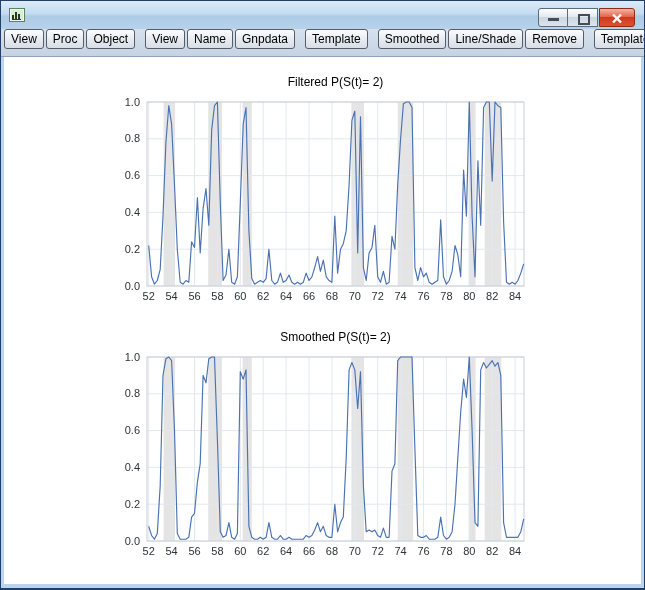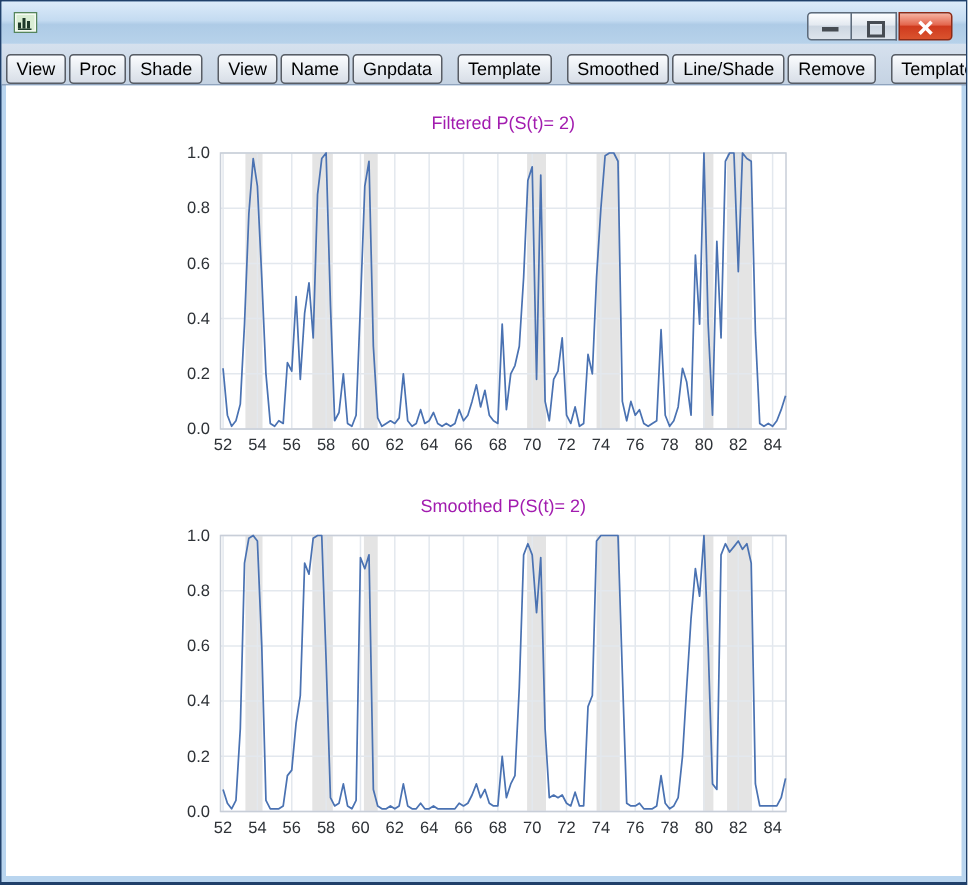--- a/index.html
+++ b/index.html
@@ -14,33 +14,33 @@
   .win-btn{box-sizing:border-box;height:19px;padding:0;margin:0;position:relative;cursor:default;
     border:1px solid #5e6b7a;background:linear-gradient(#fdfeff,#e3e9f0 45%,#ccd6e1 50%,#dde4ec);}
   .win-btn.min{width:30px;border-radius:3px 0 0 3px;}
   .win-btn.max{width:30px;border-left:none;border-radius:0;}
   .win-btn.close{width:36px;margin-left:1px;border-radius:0 3px 3px 0;border-color:#8d2b17;
     background:linear-gradient(#f6b3a2,#e3664d 45%,#cf3a1e 50%,#da532e);}
   .glyph-min{position:absolute;left:9px;bottom:5px;width:11px;height:3px;background:#464c53;}
   .glyph-max{position:absolute;left:10px;top:5px;width:8px;height:7px;border:2px solid #464c53;}
   .glyph-close{position:absolute;left:11px;top:3px;}
   
-  .toolbar{height:28px;display:flex;align-items:flex-end;padding:0 3px;box-sizing:border-box;
+  .toolbar{height:28px;display:flex;align-items:flex-start;padding:0 3px;box-sizing:border-box;
     background:linear-gradient(#d6e1ee,#c5d3e3);border-bottom:1px solid #8fa3bd;}
   .tb-group{display:flex;margin-right:8px;}
   .tb-btn{height:20px;margin-right:2px;padding:0 6px;font-family:"Liberation Sans",sans-serif;
     font-size:12px;line-height:18px;color:#000;cursor:default;
     background:linear-gradient(#fbfcfe,#e6ebf1 55%,#d8dee7);border:1px solid #585d65;border-radius:3px;}
   
   .content{position:relative;margin:0 3px 4px 3px;height:527px;background:#ffffff;}
   .chart-block{position:absolute;left:95px;}
   .chart-filtered{top:18px;}
   .chart-smoothed{top:273px;}
   .chart-title{width:377px;margin-left:48px;height:16px;margin-bottom:2px;
-    text-align:center;font-size:12px;color:#a21caf;}
+    text-align:center;font-size:12px;color:#000000;}
   .tick{font-family:"Liberation Sans",sans-serif;font-size:11px;fill:#2e3237;}
 </style>
 </head>
 <body>
 
 <div class="window">
 
   <div class="titlebar">
     <span class="app-icon">
       <svg width="16" height="16" viewBox="0 0 16 16">
@@ -67,21 +67,21 @@
           </svg>
         </span>
       </button>
     </div>
   </div>
 
   <div class="toolbar">
     <div class="tb-group">
       <button class="tb-btn">View</button>
       <button class="tb-btn">Proc</button>
-      <button class="tb-btn">Shade</button>
+      <button class="tb-btn">Object</button>
     </div>
     <div class="tb-group">
       <button class="tb-btn">View</button>
       <button class="tb-btn">Name</button>
       <button class="tb-btn">Gnpdata</button>
     </div>
     <div class="tb-group">
       <button class="tb-btn">Template</button>
     </div>
     <div class="tb-group">

